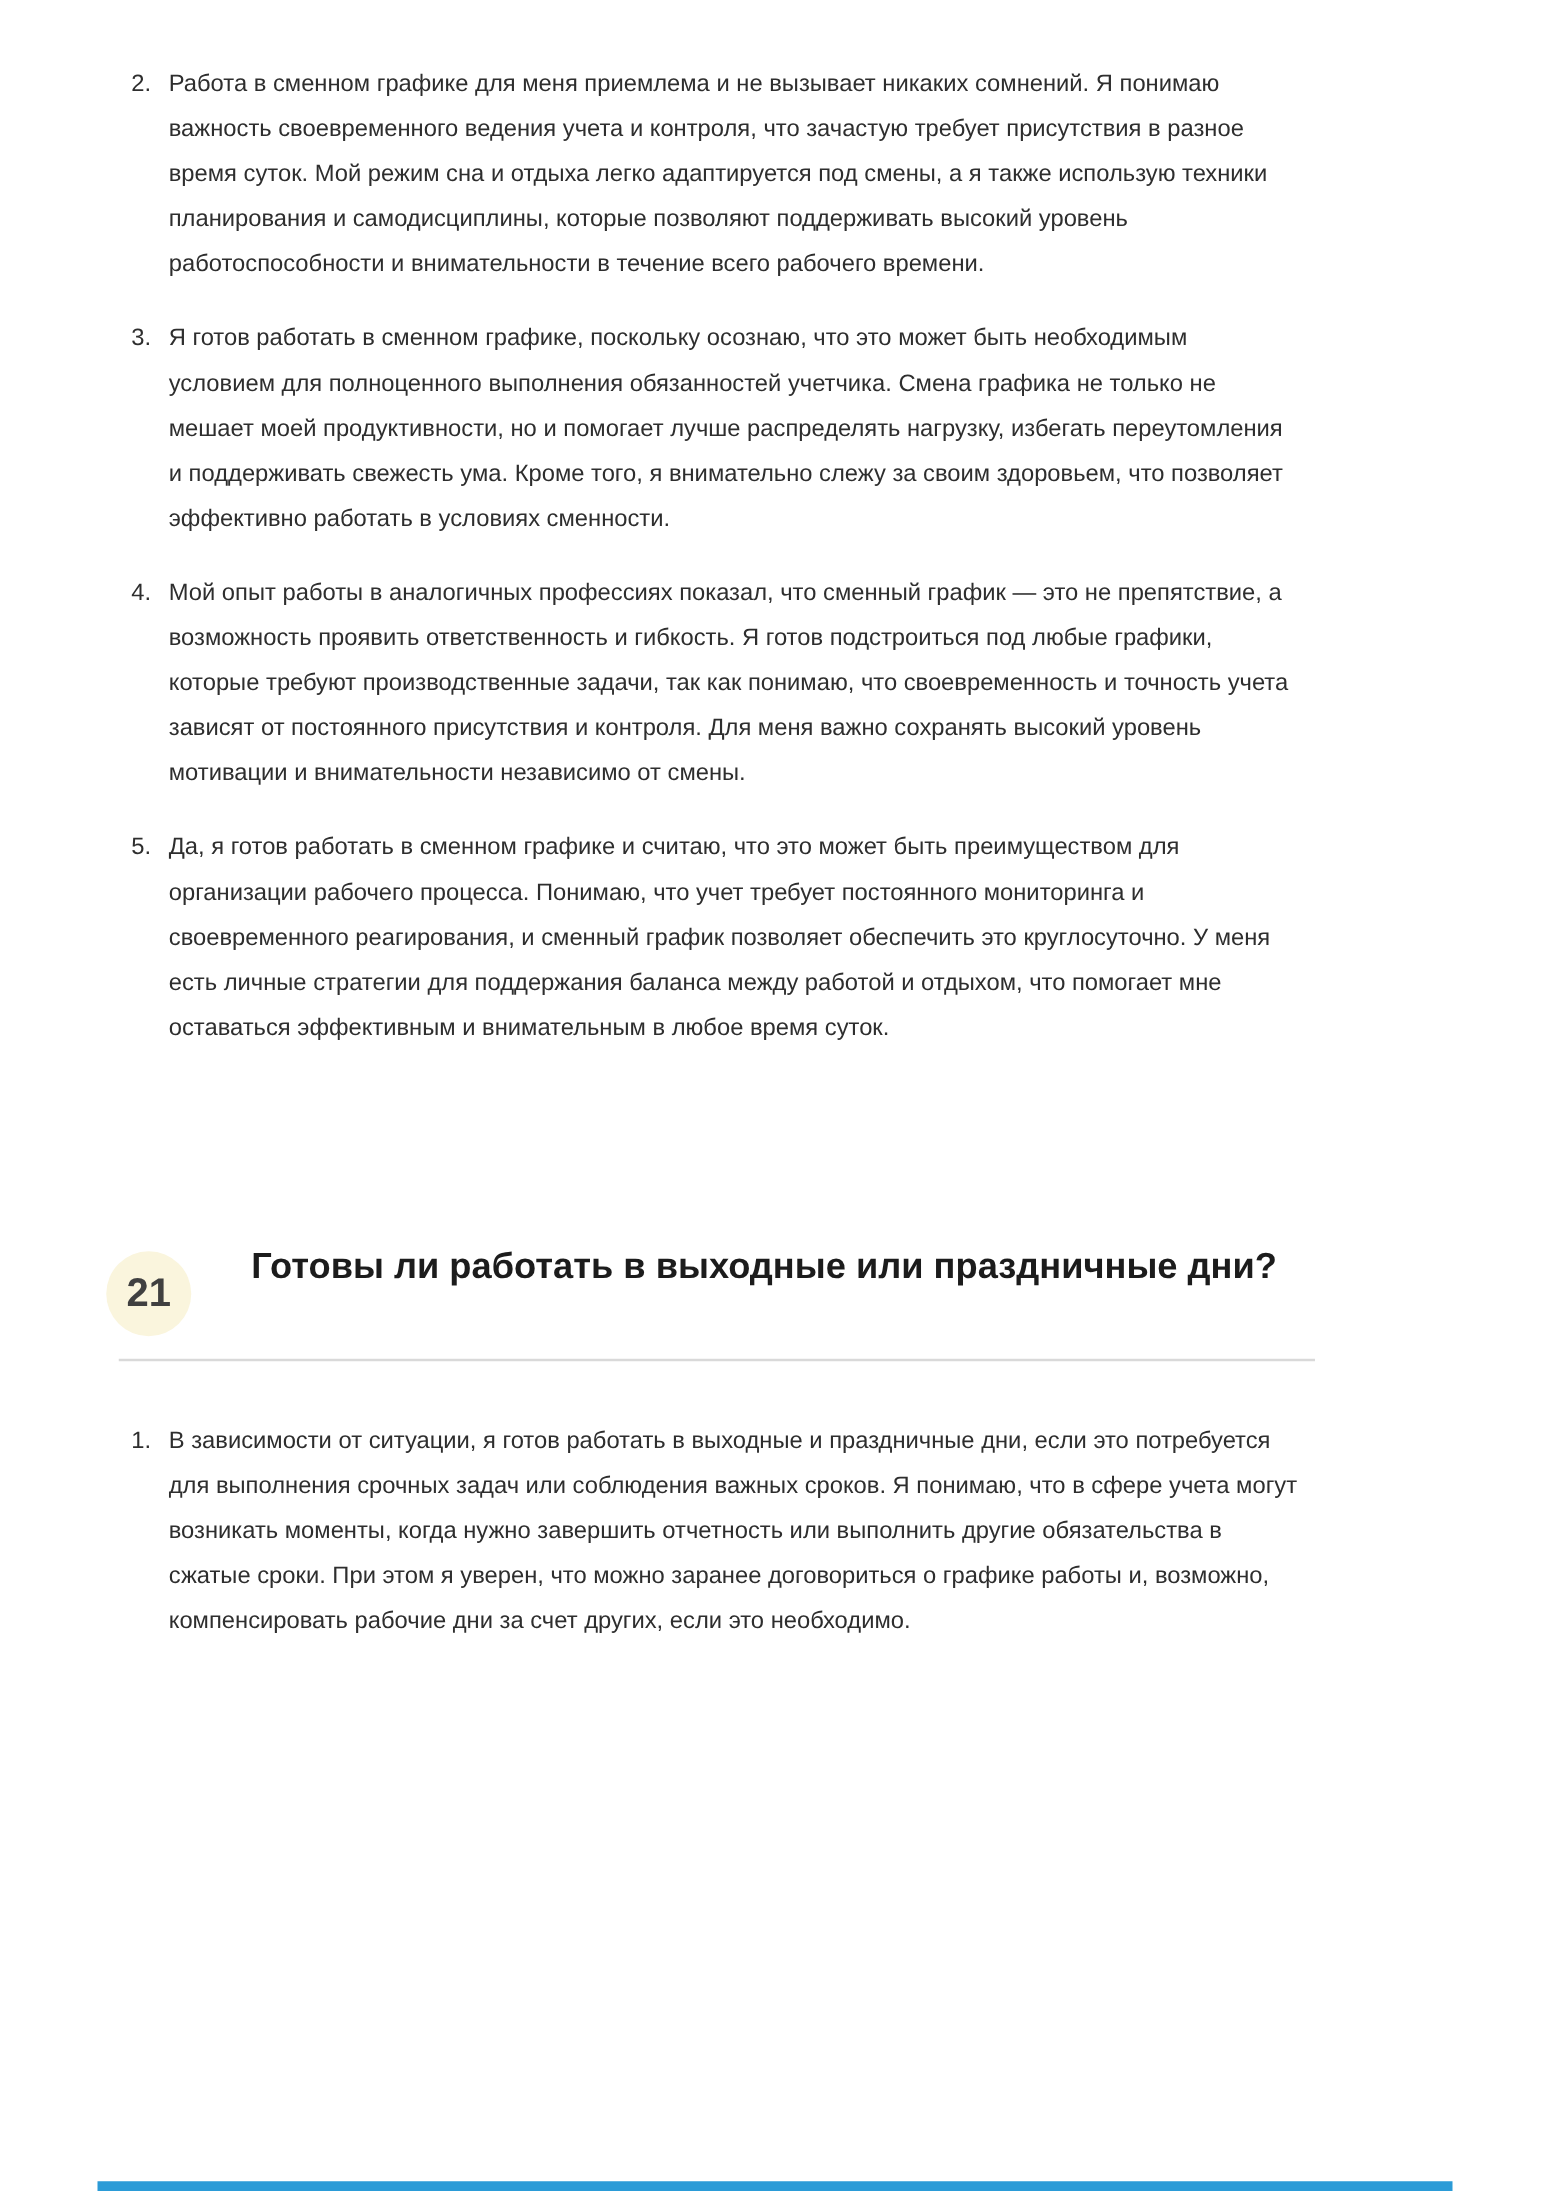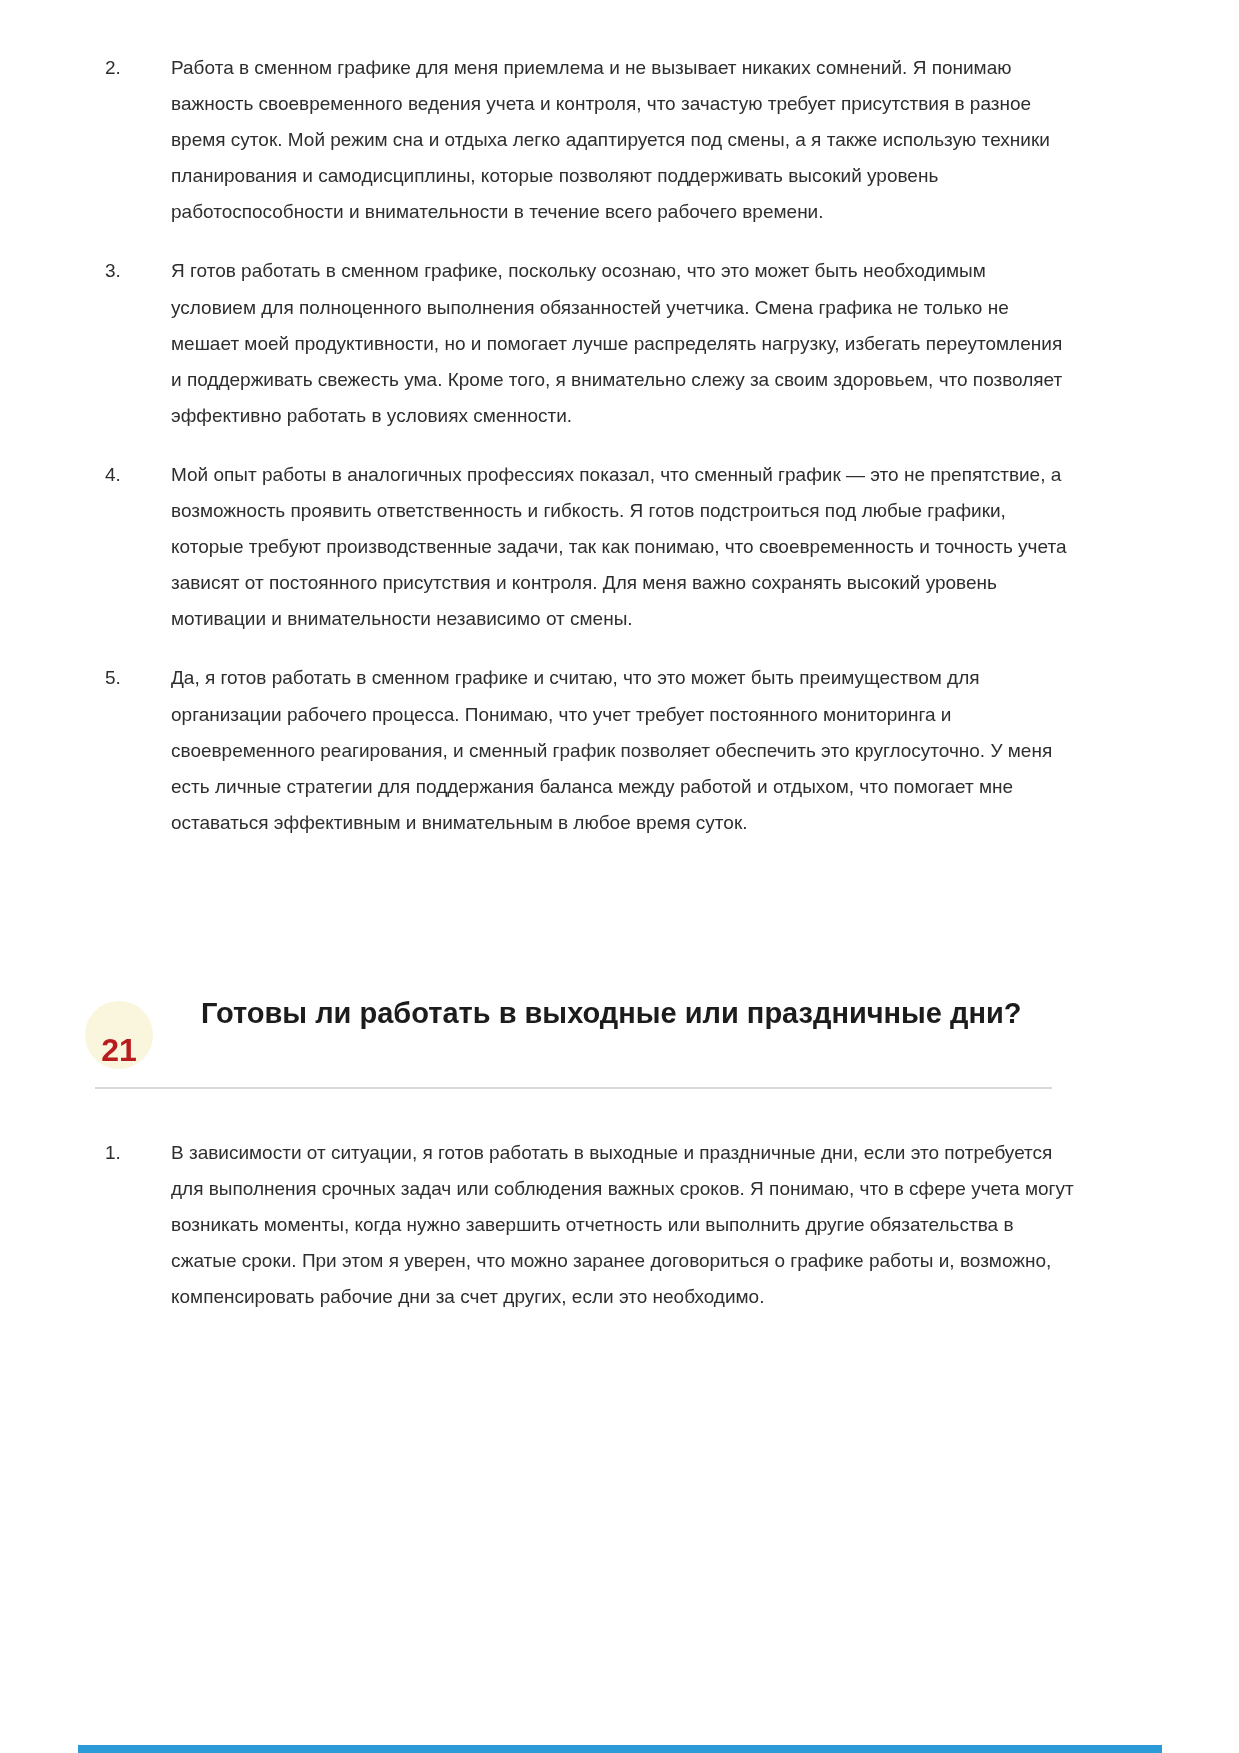--- a/index.html
+++ b/index.html
@@ -34,42 +34,41 @@
     line-height:1.9;
     color:var(--text);
     margin:0 0 23px 0;
   }
   .answer-num{
     flex:0 0 30px;
     text-align:left;
   }
   .answer-text{
     max-width:903px;
-    margin-left:36px;
   }
   .question-block{
     margin-top:150px;
     margin-left:-20px;
   }
   .question-head{
     display:flex;
     align-items:flex-start;
   }
   .question-badge{
     flex:0 0 68px;
     width:68px;
     height:68px;
     border-radius:50%;
     background:var(--badge-bg);
     display:flex;
-    align-items:flex-end;
+    align-items:center;
     justify-content:center;
     font-size:32px;
     font-weight:700;
-    color:#b91c1c;
+    color:#404040;
     margin-top:10px;
   }
   .question-title{
     margin:0 0 16px 48px;
     font-size:29px;
     font-weight:700;
     color:var(--heading);
     line-height:1.55;
     max-width:845px;
   }

